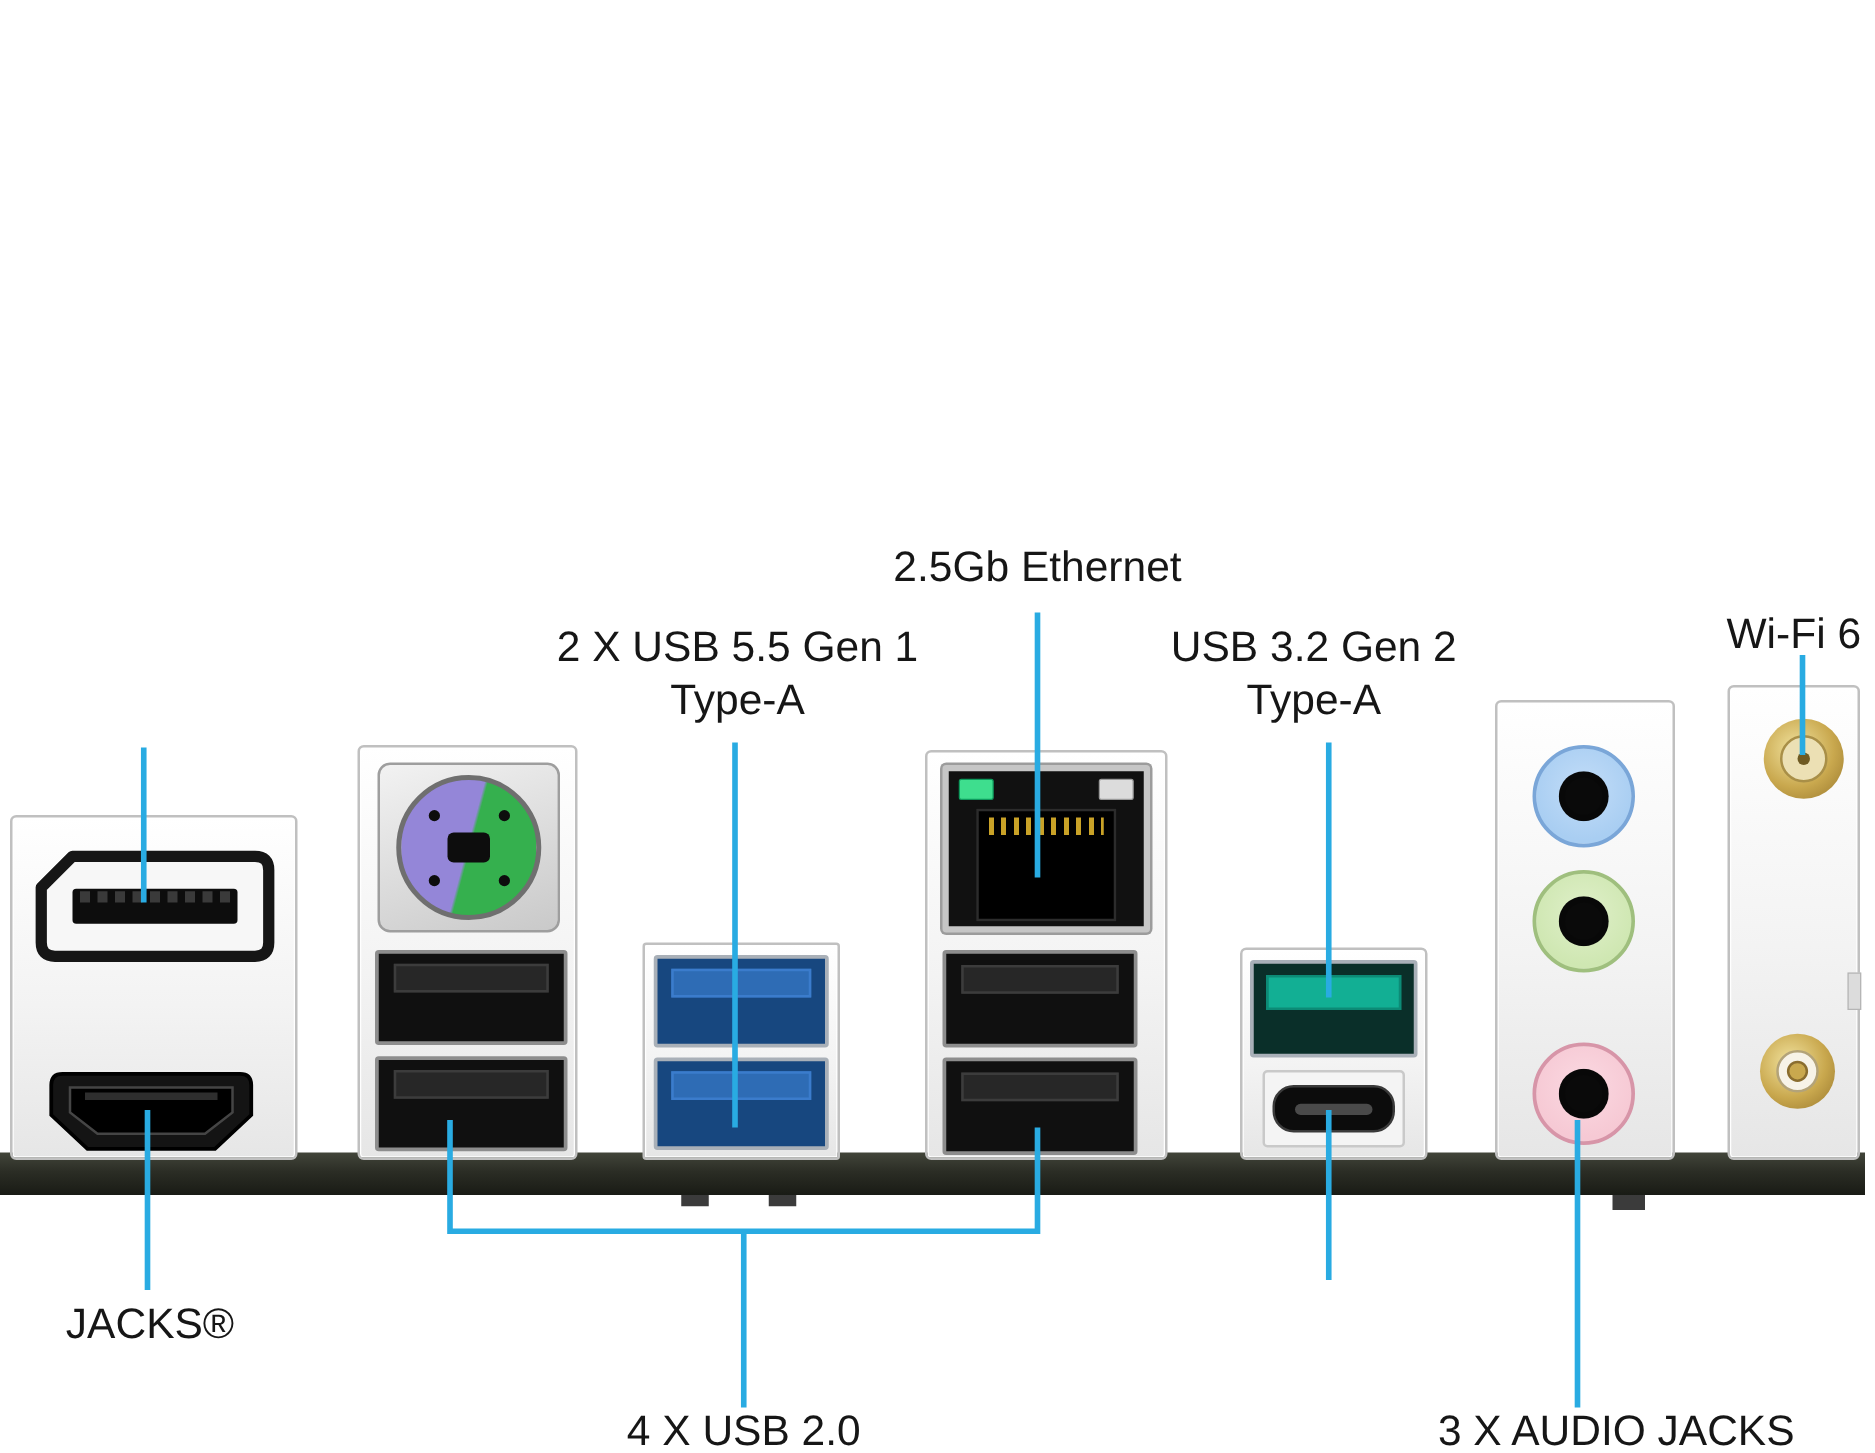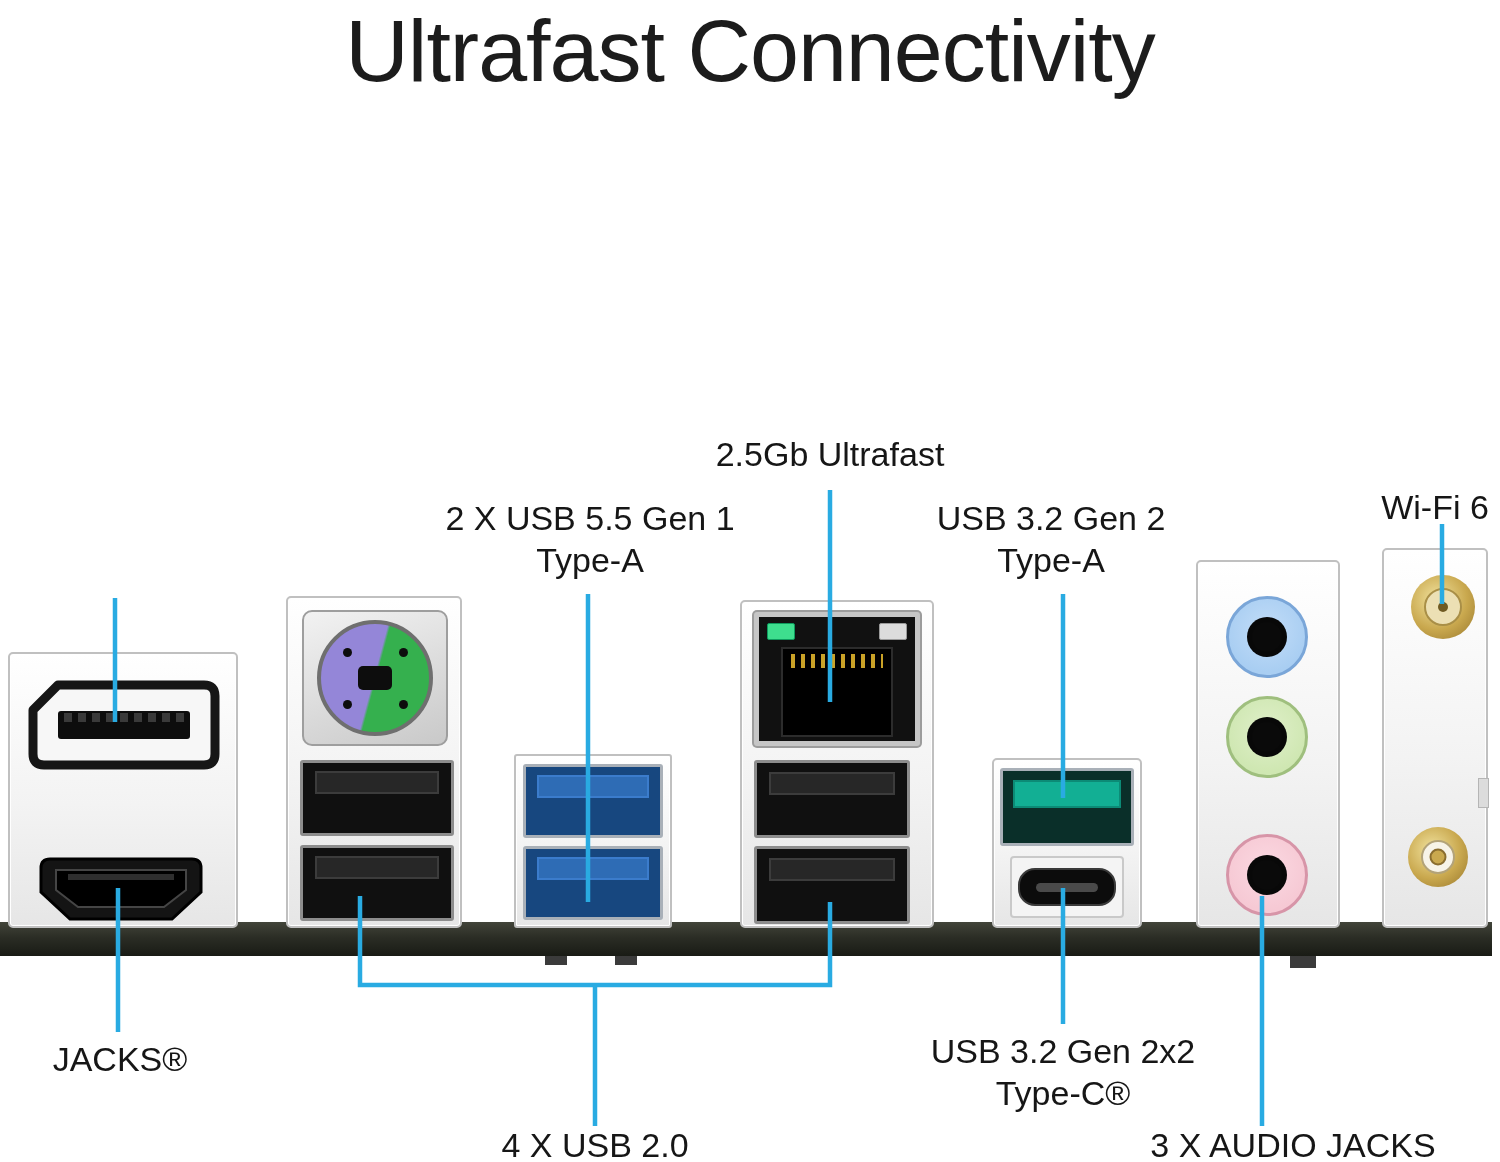--- a/index.html
+++ b/index.html
@@ -97,21 +97,20 @@
   .sma-bottom::before{width:30px;height:30px;background:#f7f3e8;border:2px solid #b3a379;}
   .sma-bottom::after{width:13px;height:13px;background:var(--wifi-gold);border:2px solid #8a6d2f;}
 
   .notch{background:#dcdcdc;border:1px solid #b5b5b5;}
 </style>
 </head>
 <body>
 
 <div class="canvas">
 
-  <div class="title">Ultrafast Connectivity</div>
 
   <div class="board-edge"></div>
   <div class="tab" style="left:545px;top:956px;width:22px;height:9px;"></div>
   <div class="tab" style="left:615px;top:956px;width:22px;height:9px;"></div>
   <div class="tab" style="left:1290px;top:956px;width:26px;height:12px;"></div>
 
   <svg class="leader-svg" viewBox="0 0 1500 1162">
     <path class="leader" d="M115 598 L115 722"></path>
     <path class="leader" d="M118 888 L118 1032"></path>
     <path class="leader" d="M588 594 L588 902"></path>
@@ -199,31 +198,27 @@
   </div>
 
 
   <div class="callout" style="left:50px;top:1038px;width:140px;">JACKS®</div>
 
   <div class="callout" style="left:438px;top:497px;width:304px;">
     <div>2 X USB 5.5 Gen 1</div>
     <div>Type-A</div>
   </div>
 
-  <div class="callout" style="left:688px;top:433px;width:284px;">2.5Gb Ultrafast</div>
+  <div class="callout" style="left:688px;top:433px;width:284px;">2.5Gb Ethernet</div>
 
   <div class="callout" style="left:918px;top:497px;width:266px;">
     <div>USB 3.2 Gen 2</div>
     <div>Type-A</div>
   </div>
 
   <div class="callout" style="left:1365px;top:486px;width:140px;">Wi-Fi 6</div>
 
-  <div class="callout" style="left:900px;top:1030px;width:326px;">
-    <div>USB 3.2 Gen 2x2</div>
-    <div>Type-C®</div>
-  </div>
 
   <div class="callout" style="left:470px;top:1124px;width:250px;">4 X USB 2.0</div>
 
   <div class="callout" style="left:1118px;top:1124px;width:350px;">3 X AUDIO JACKS</div>
 
 </div>
 
 </body></html>

